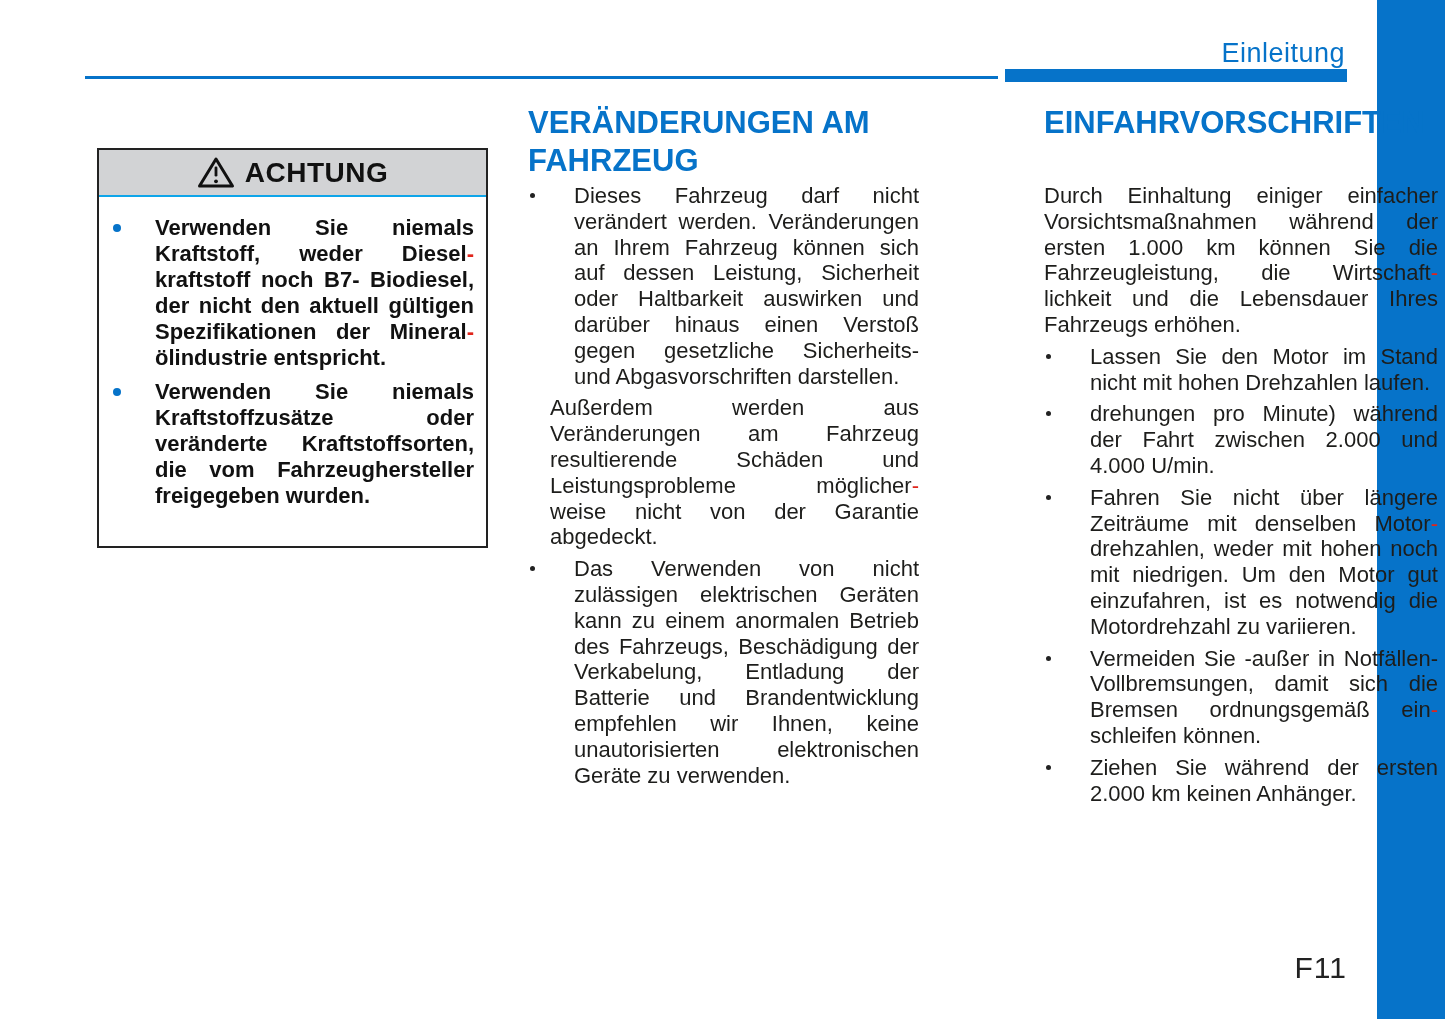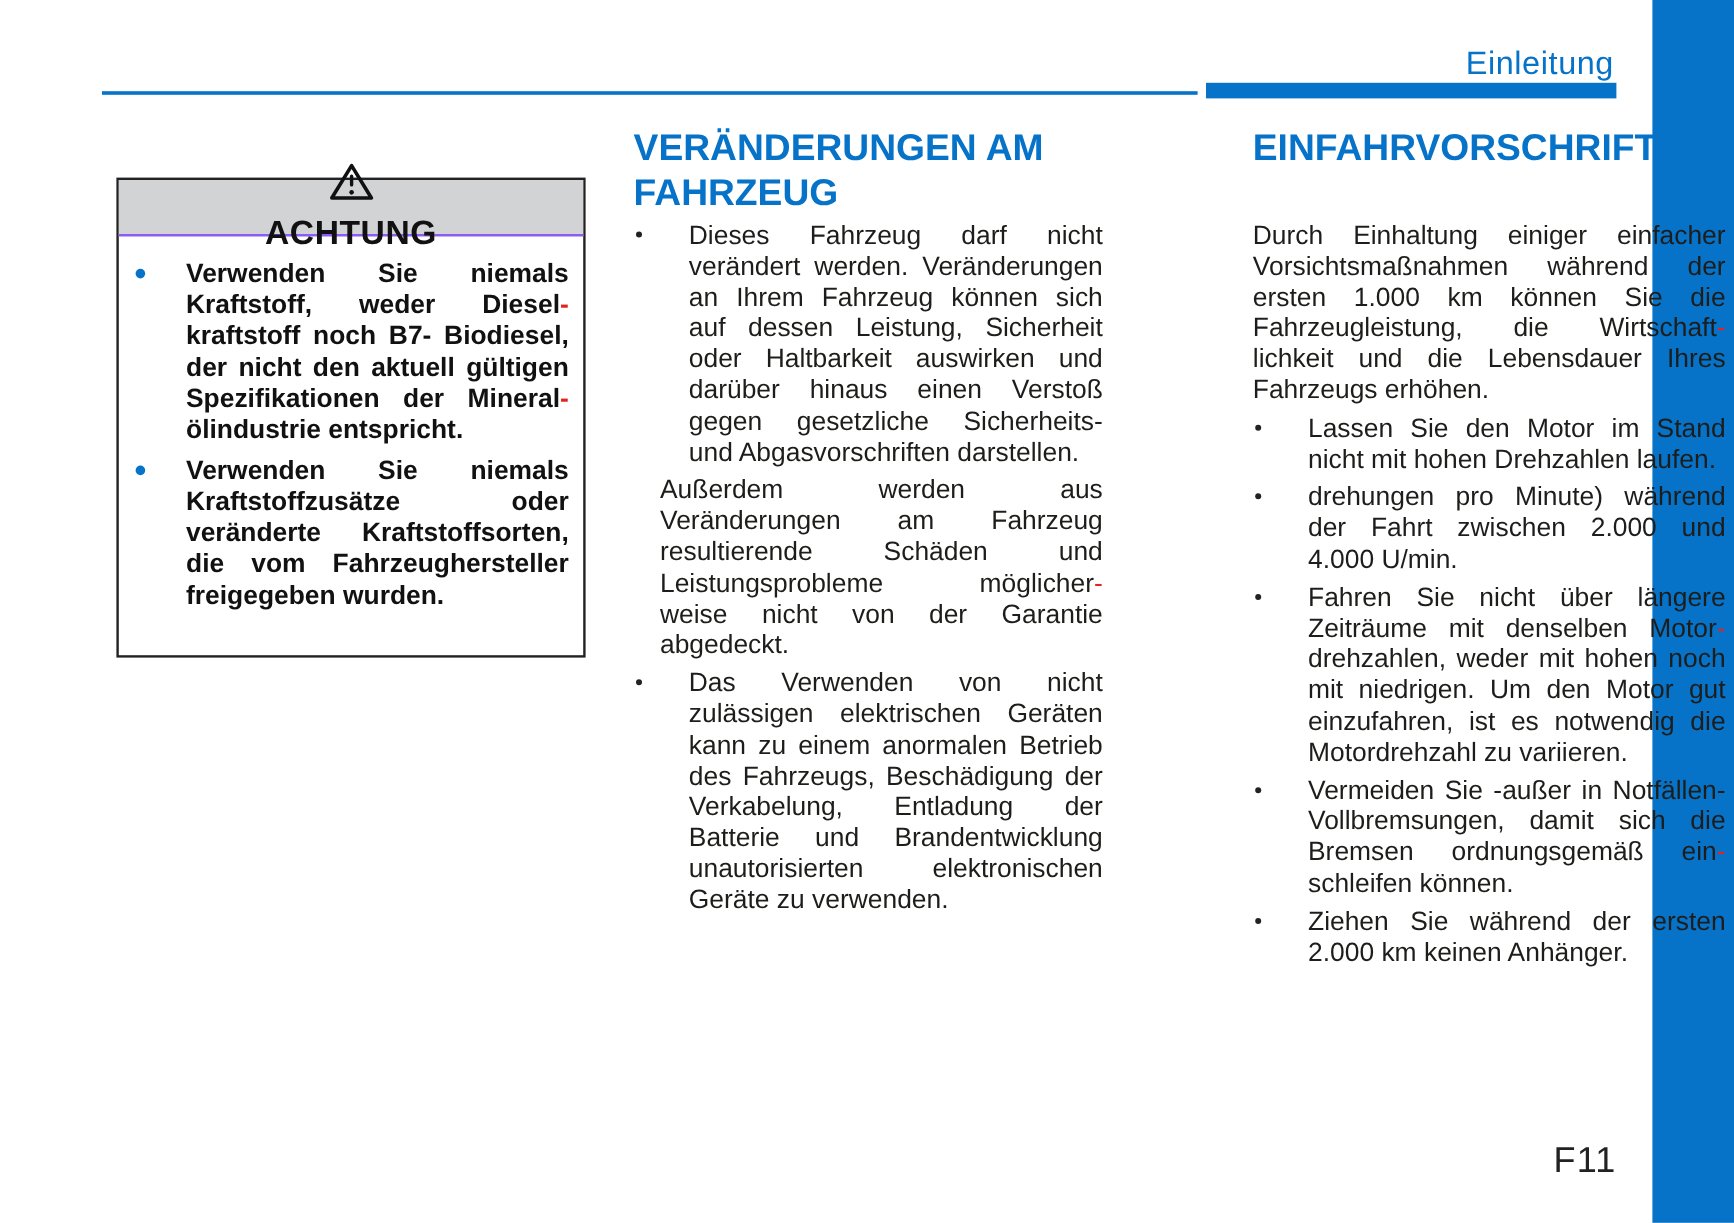--- a/index.html
+++ b/index.html
@@ -17,23 +17,23 @@
   .side-accent{position:absolute;top:0;right:0;width:68px;height:1019px;background:var(--accent);}
   .header-label{position:absolute;top:38px;right:100px;font-size:27px;color:var(--accent);letter-spacing:0.5px;}
   .rule-thin{position:absolute;left:85px;top:76px;width:913px;height:3px;background:var(--accent);}
   .rule-thick{position:absolute;left:1005px;top:69px;width:342px;height:13px;background:var(--accent);}
   
   .warning-box{
     position:absolute;left:97px;top:148px;width:391px;height:400px;
     border:2px solid #222;box-sizing:border-box;background:#fff;
   }
   .warning-head{
-    height:47px;background:var(--graybar);border-bottom:2px solid #8b5cf6;box-sizing:border-box;
+    height:47px;background:var(--graybar);border-bottom:2px solid #0ea5e9;box-sizing:border-box;
     display:flex;align-items:center;justify-content:center;gap:10px;
-    font-size:28px;font-weight:bold;color:#111;letter-spacing:0.5px;flex-direction:column;
+    font-size:28px;font-weight:bold;color:#111;letter-spacing:0.5px;
   }
   .warning-body{padding:18px 12px 0 14px;}
   .warning-box .para{font-weight:bold;font-size:22px;line-height:26px;margin-bottom:8px;color:#111;}
   .warning-box .para .dot{width:8px;height:8px;border-radius:50%;background:var(--accent);margin:9px 10px 0 0;}
   
   .col{position:absolute;top:104px;}
   .col-2{left:528px;width:391px;}
   .col-3{left:1004px;width:394px;margin-left:40px;}
   .col h2{
     margin:0;min-height:79px;font-size:31px;line-height:38px;font-weight:bold;
@@ -126,20 +126,21 @@
     </div>
   <div class="para">
       <span class="dot"></span>
       <div class="ptext">
         <div class="line fill">Das Verwenden von nicht</div>
         <div class="line fill">zulässigen elektrischen Geräten</div>
         <div class="line fill">kann zu einem anormalen Betrieb</div>
         <div class="line fill">des Fahrzeugs, Beschädigung der</div>
         <div class="line fill">Verkabelung, Entladung der</div>
         <div class="line fill">Batterie und Brandentwicklung</div>
+        <div class="line fill">empfehlen wir Ihnen, keine</div>
         <div class="line fill">unautorisierten elektronischen</div>
         <div class="line">Geräte zu verwenden.</div>
       </div>
     </div>
 </div>
 
 <div class="col col-3">
   <h2>EINFAHRVORSCHRIFTEN</h2>
   <div class="para">
       <div class="ptext">

